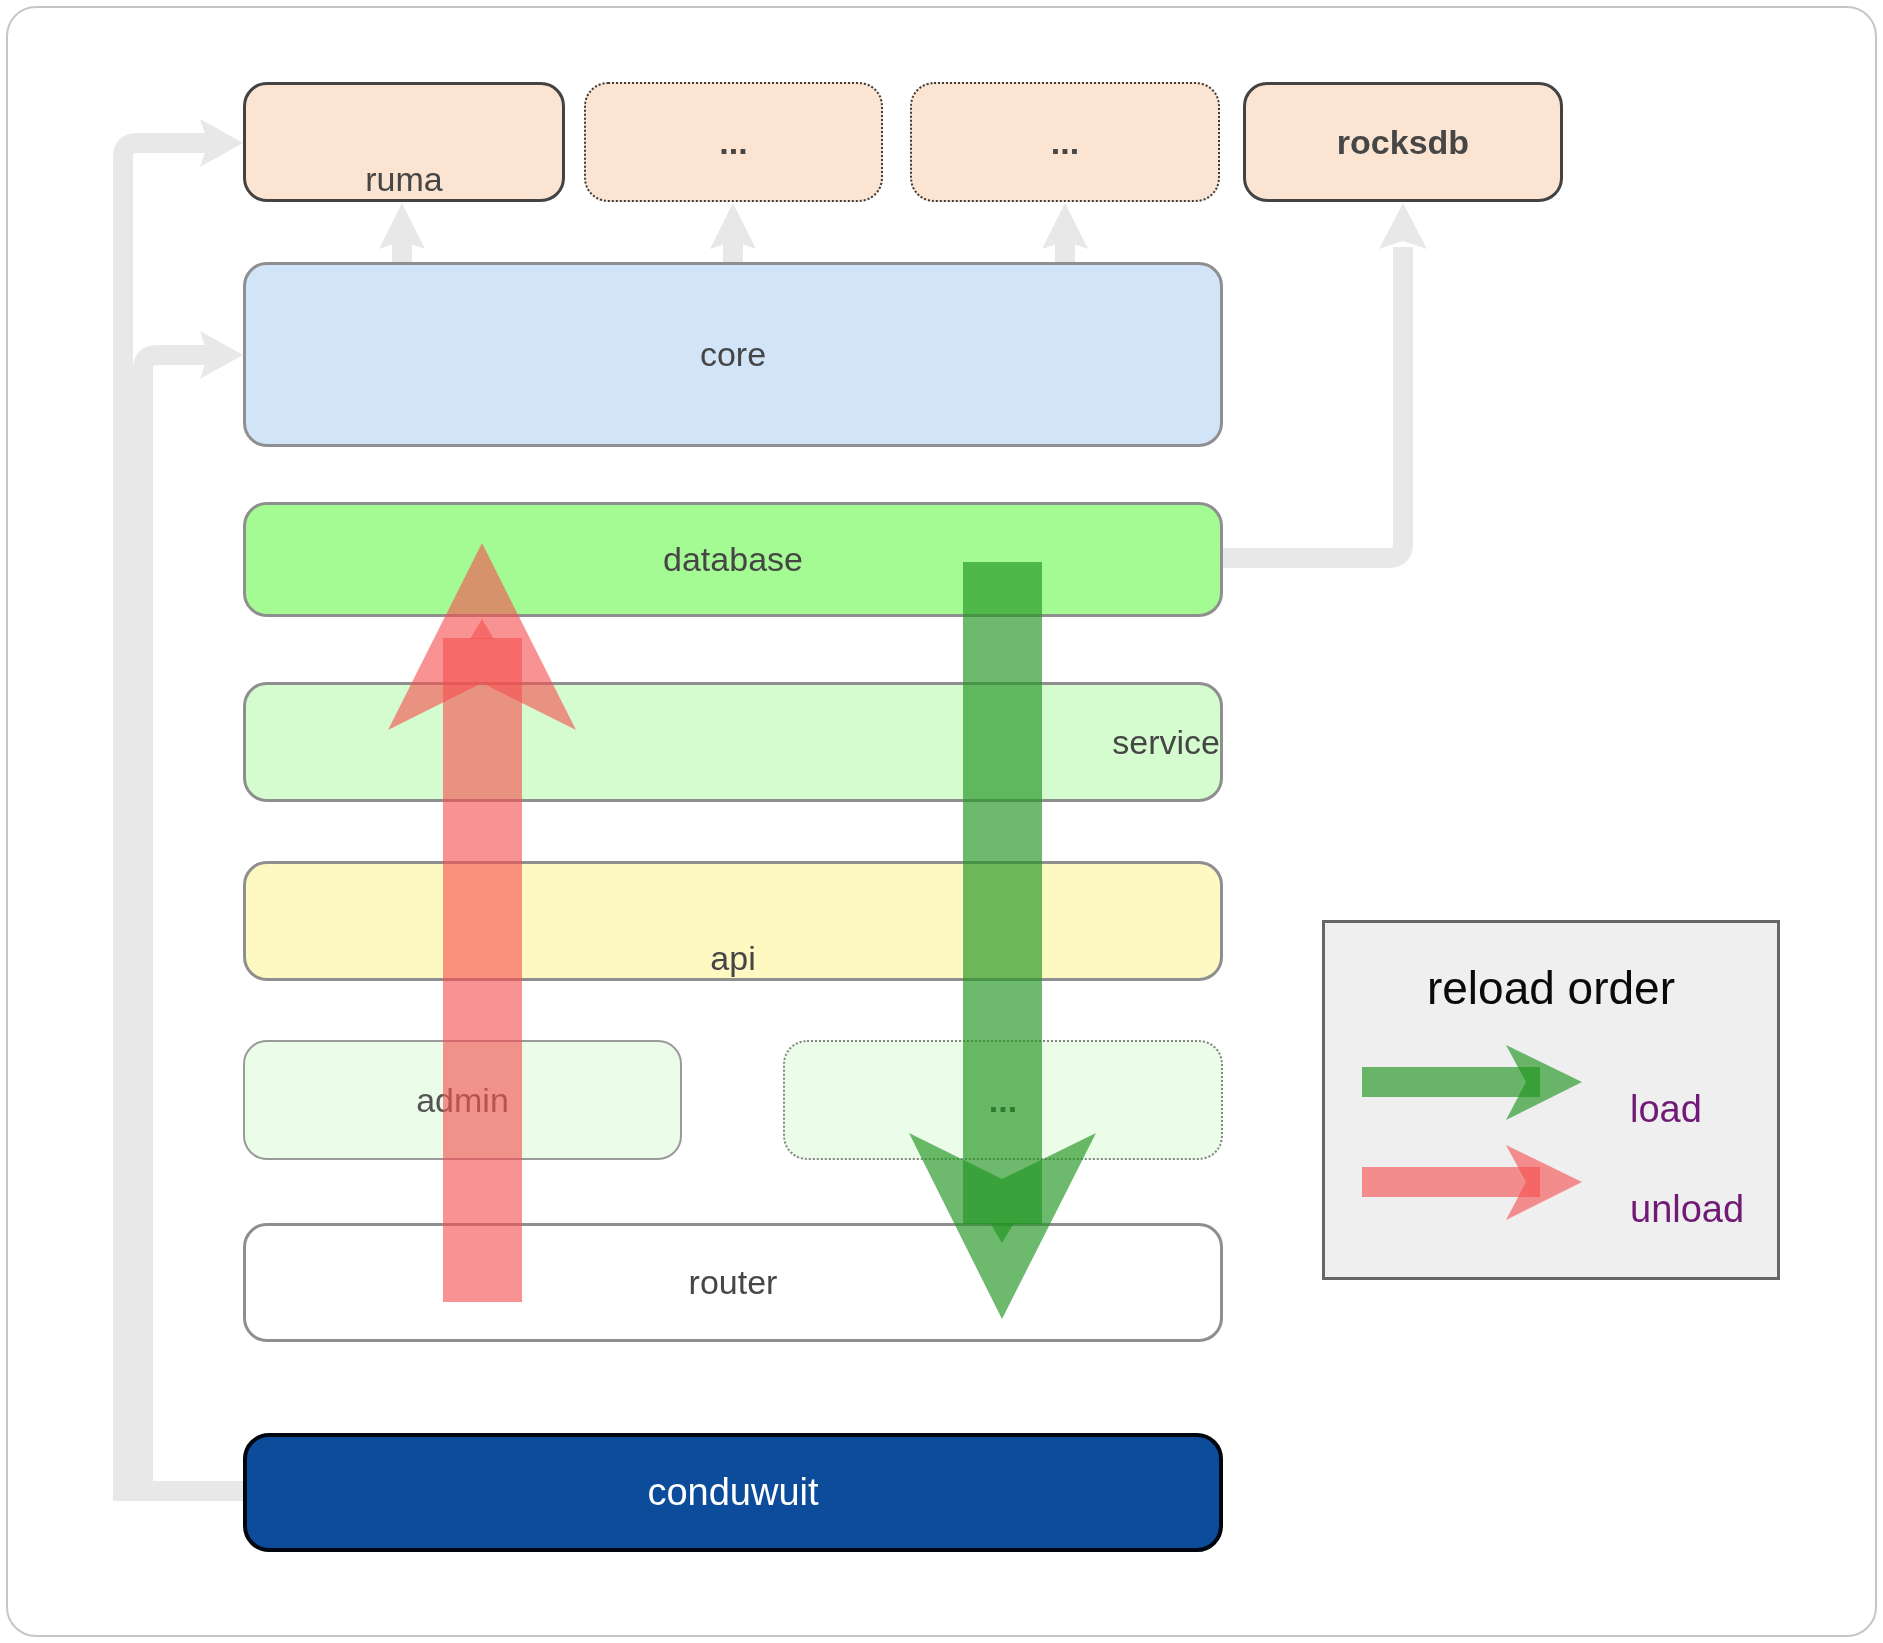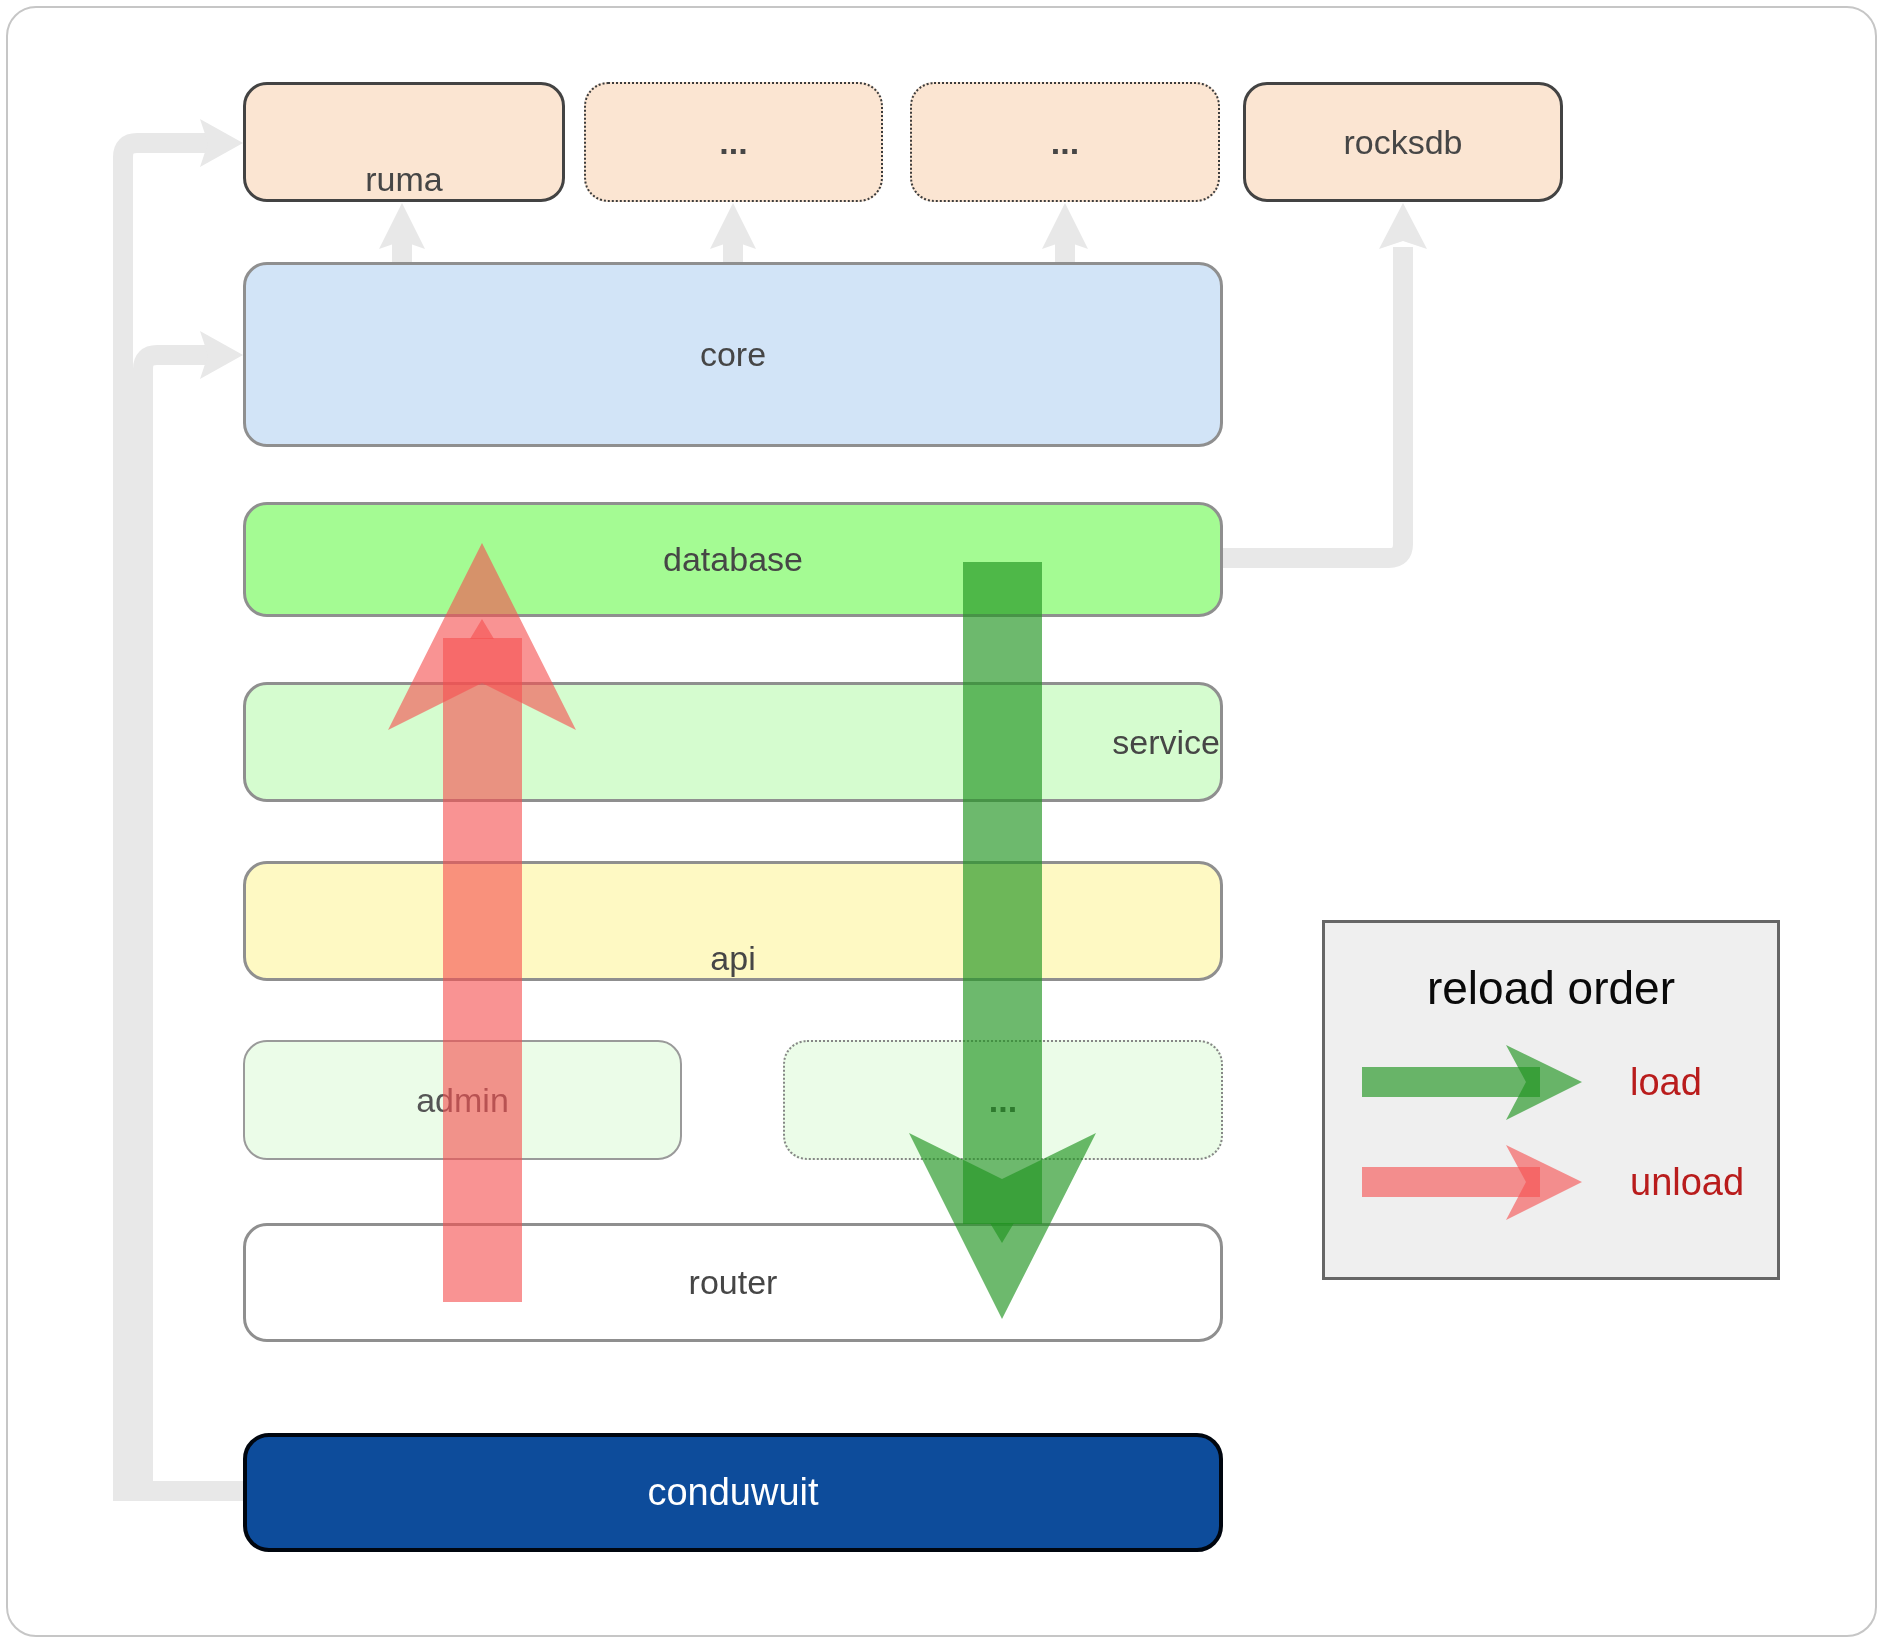--- a/index.html
+++ b/index.html
@@ -26,42 +26,42 @@
   .solid-dark{border:3px solid #434343;}
   .dotted-dark{border:2px dotted #3c3c3c;}
   .solid-gray{border:3px solid #8f8f8f;}
   .dotted-gray{border:2px dotted #868686;}
   .peach{background:#fbe5d2;}
   .bold{font-weight:700;}
 
   .b-ruma     {left:243px;top:82px;  width:322px;height:120px;align-items:flex-end;}
   .b-dots1    {left:584px;top:82px;  width:299px;height:120px;}
   .b-dots2    {left:910px;top:82px;  width:310px;height:120px;}
-  .b-rocksdb  {left:1243px;top:82px; width:320px;height:120px;}
+  .b-rocksdb  {left:1243px;top:82px; width:320px;height:120px;font-weight:bold;}
   .b-core     {left:243px;top:262px; width:980px;height:185px;background:#d2e4f7;}
   .b-database {left:243px;top:502px; width:980px;height:115px;background:#a4fb93;}
   .b-service  {left:243px;top:682px; width:980px;height:120px;background:#d5fccf;justify-content:flex-end;}
   .b-api      {left:243px;top:861px; width:980px;height:120px;background:#fef9c3;align-items:flex-end;}
   .b-admin    {left:243px;top:1040px;width:439px;height:120px;background:#ebfce8;
                border:2px solid #9a9a9a;color:#555555;text-align:center;}
   .b-dots3    {left:783px;top:1040px;width:440px;height:120px;background:#ebfce8;}
   .b-router   {left:243px;top:1223px;width:980px;height:119px;background:#ffffff;}
   .b-conduwuit{left:243px;top:1433px;width:980px;height:119px;background:#0d4c9b;
                border:4px solid #00060f;border-radius:26px;color:#ffffff;font-size:38px;}
 
   .legend{
     position:absolute;left:1322px;top:920px;width:458px;height:360px;
     box-sizing:border-box;background:#efefef;border:3px solid #666666;
     z-index:2;
   }
   .legend-title{
     position:absolute;left:0;top:38px;width:100%;
     text-align:center;font-size:46px;color:#0a0a0a;
   }
-  .legend-label{position:absolute;font-size:38px;color:#b91c1c;}
+  .legend-label{position:absolute;font-size:38px;color:#701a75;margin-top:27px;}
   .legend-label.load{left:305px;top:138px;}
   .legend-label.unload{left:305px;top:238px;}
 </style>
 </head>
 <body>
 
 <div class="canvas">
   <div class="frame"></div>
 
   <svg id="connector-layer" class="layer" width="1883" height="1643">

